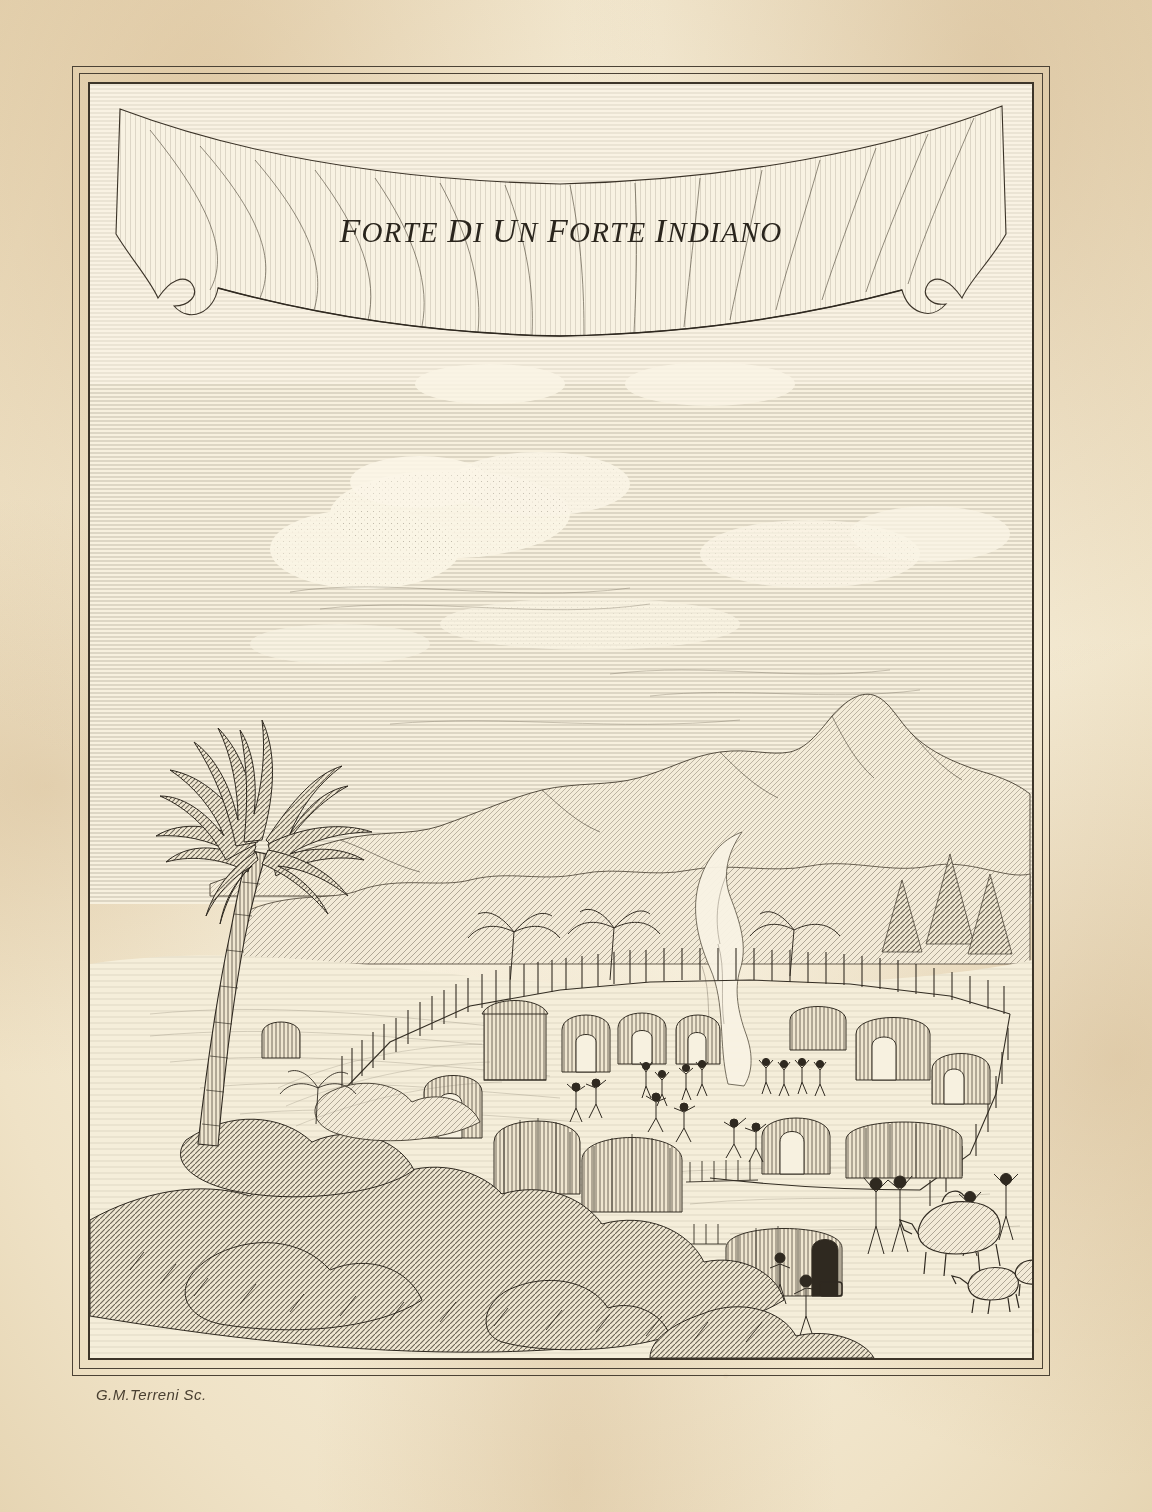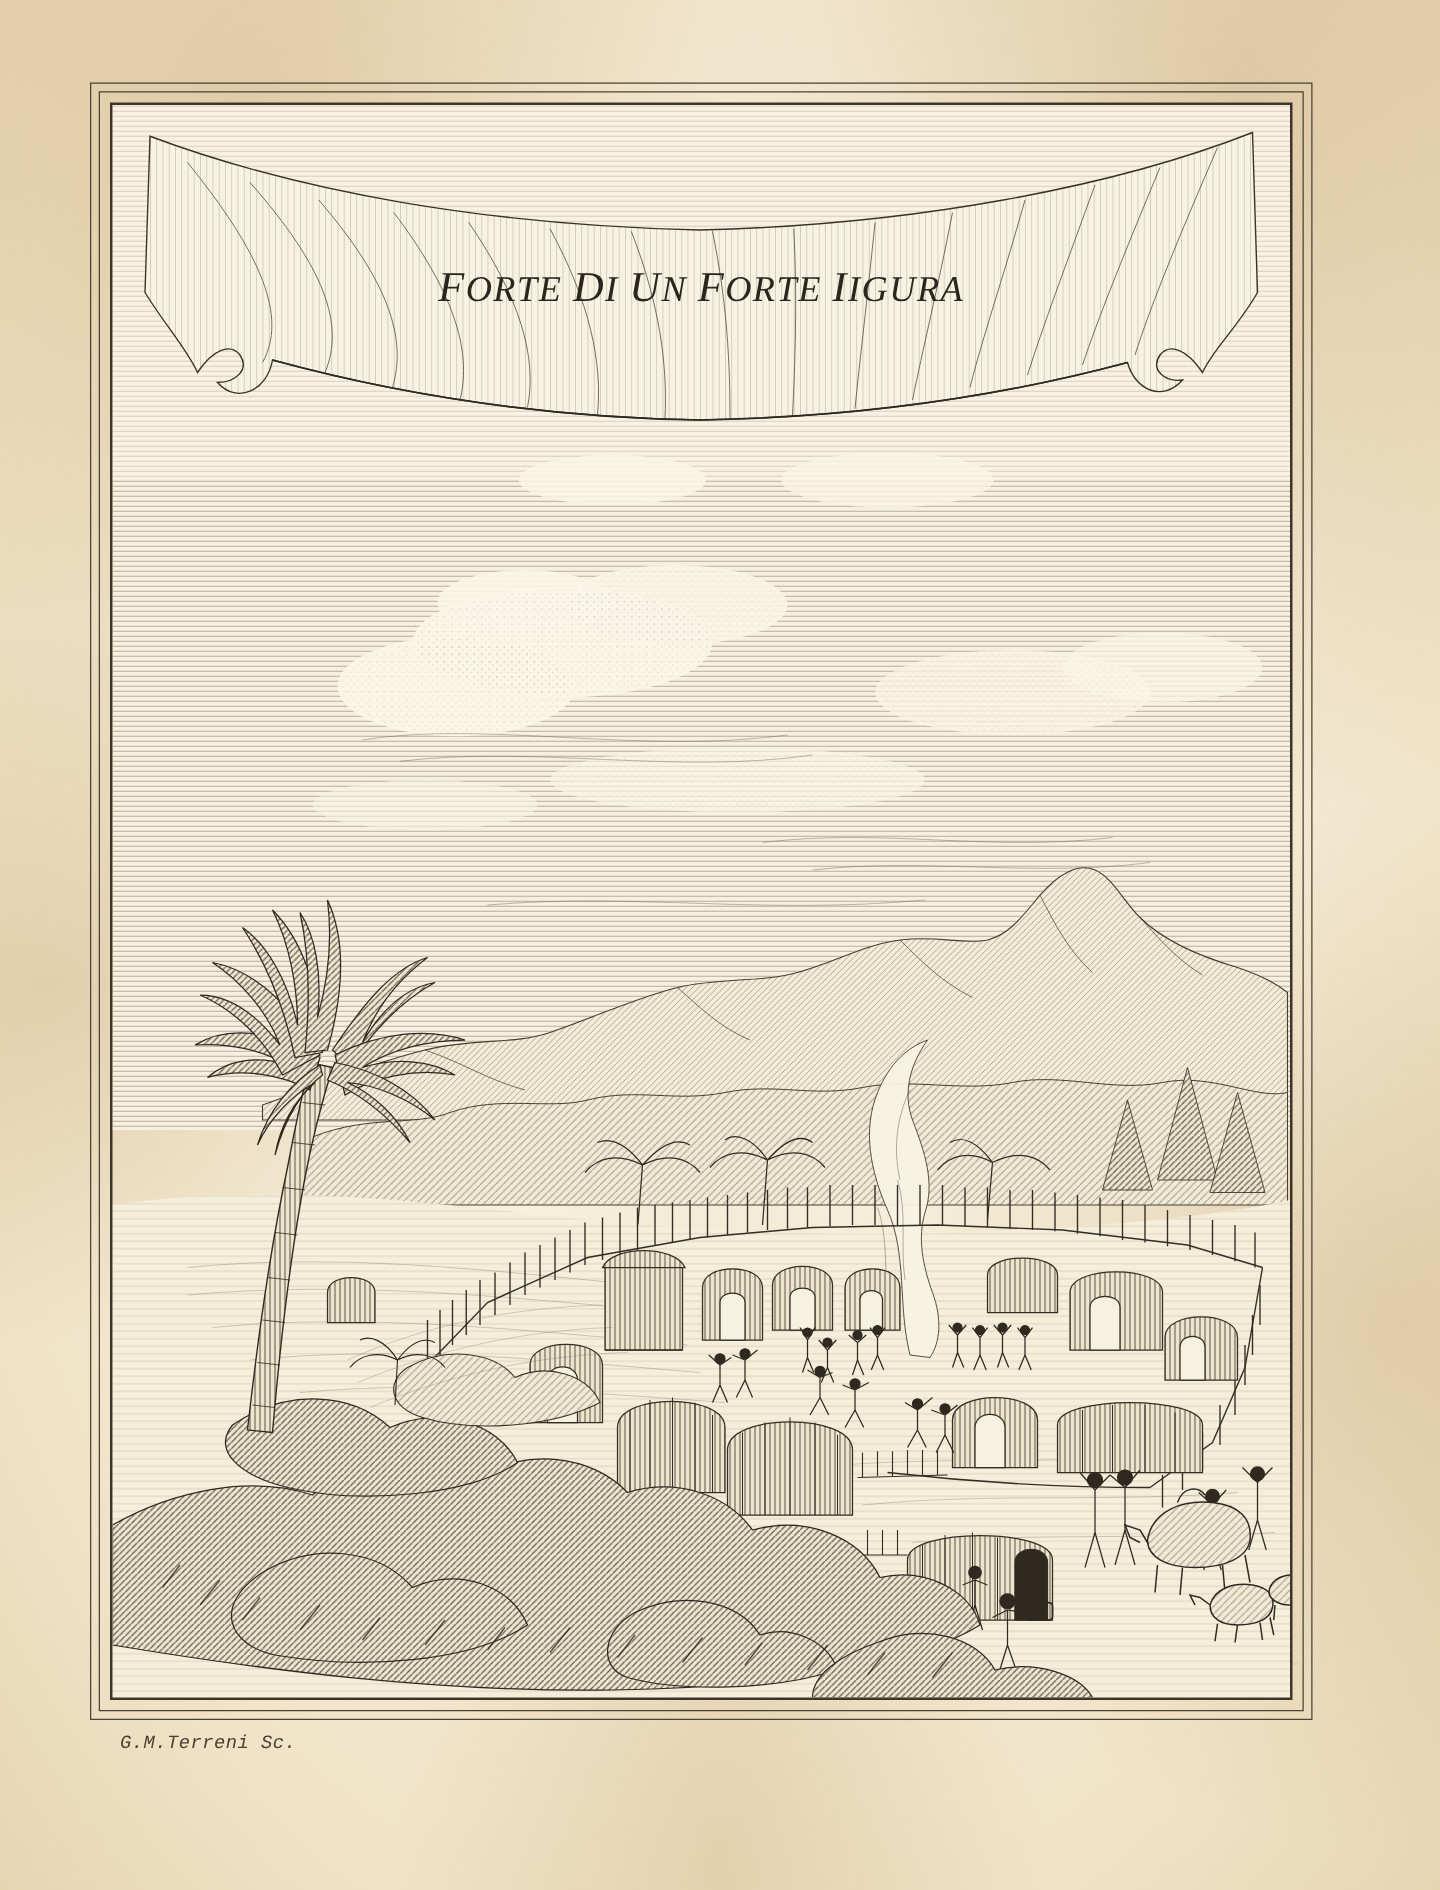--- a/index.html
+++ b/index.html
@@ -82,21 +82,21 @@
     color: #2a251d;
     white-space: nowrap;
   }
   #banner-title .cap { font-size: 34px; }
 
   
   #signature {
     position: absolute;
     left: 96px;
     top: 1386px;
-    font-family: Liberation Mono, monospace;
+    font-family: Liberation Sans, sans-serif;
     font-style: italic;
     font-size: 15px;
     color: #4a4032;
     letter-spacing: .4px;
   }
 
   svg { display: block; }
 </style>
 </head>
 <body>
@@ -616,20 +616,20 @@
           </g>
 
         </g>
       </svg>
 
       <div id="banner-title">
         <span class="cap">F</span><span>ORTE</span>
         <span class="cap">D</span><span>I</span>
         <span class="cap">U</span><span>N</span>
         <span class="cap">F</span><span>ORTE</span>
-        <span class="cap">I</span><span>IGURA</span>
+        <span class="cap">I</span><span>NDIANO</span>
       </div>
     </div>
   </div>
 
   <div id="signature">G.M.Terreni Sc.</div>
 
 </div>
 
 </body></html>

